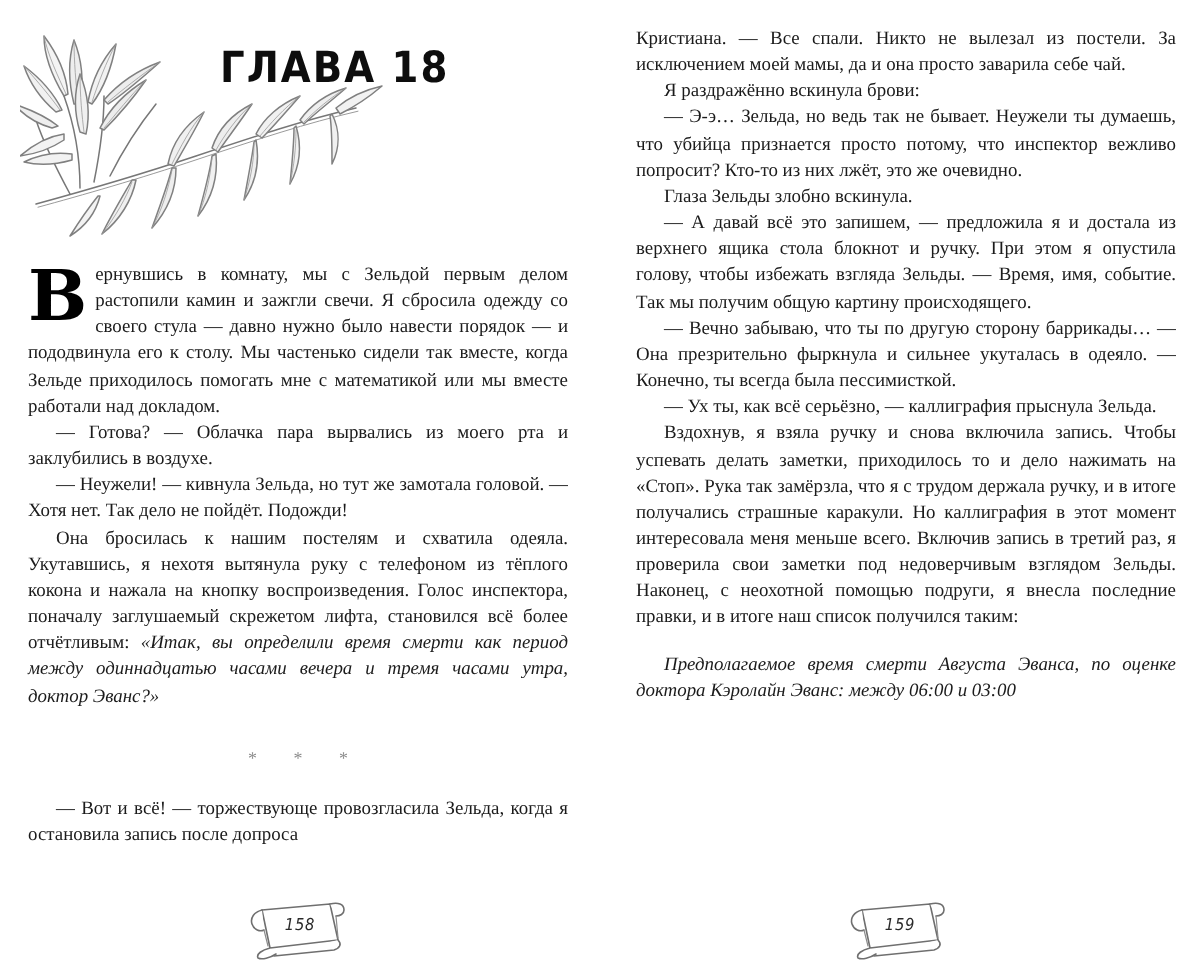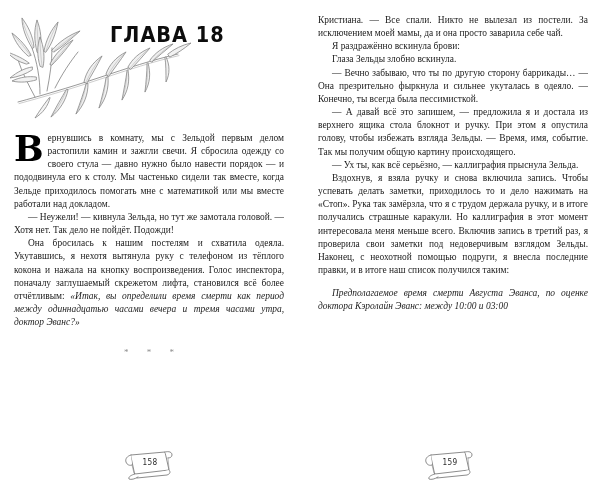--- a/index.html
+++ b/index.html
@@ -103,20 +103,21 @@
 
   
   .folio {
     position: absolute;
     bottom: 6px;
     left: 0;
     width: 100%;
     display: flex;
     justify-content: center;
     align-items: flex-start;
+    font-style: italic;
   }
   .folio-wrap {
     position: relative;
     width: 62px;
     height: 34px;
   }
   .folio-svg {
     position: absolute;
     inset: 0;
     width: 62px;
@@ -221,25 +222,27 @@
             <path d="M40 94 C 38 102, 33 109, 25 114 C 30 106, 35 99, 39 94 Z" fill="#f3f3f3"></path>
           </g>
         </g>
       </svg>
 
       <div class="chapter-title">ГЛАВА 18</div>
     </div>
 
     <div class="body-text">
       <p class="dropcap-para"><span class="dropcap">В</span><span>ернувшись в комнату, мы с Зельдой первым делом растопили камин и зажгли свечи. Я сбросила одежду со своего стула — давно нужно было навести порядок — и пододвинула его к столу. Мы частенько сидели так вместе, когда Зельде приходилось помогать мне с математикой или мы вместе работали над докладом.</span></p>
+      <p>— Готова? — Облачка пара вырвались из моего рта и заклубились в воздухе.</p>
       <p>— Неужели! — кивнула Зельда, но тут же замотала головой. — Хотя нет. Так дело не пойдёт. Подожди!</p>
       <p><span>Она бросилась к нашим постелям и схватила одеяла. Укутавшись, я нехотя вытянула руку с телефоном из тёплого кокона и нажала на кнопку воспроизведения. Голос инспектора, поначалу заглушаемый скрежетом лифта, становился всё более отчётливым: </span><span class="quote-italic">«Итак, вы определили время смерти как период между одиннадцатью часами вечера и тремя часами утра, доктор Эванс?»</span></p>
 
       <div class="divider-stars">* * *</div>
 
+      <p>— Вот и всё! — торжествующе провозгласила Зельда, когда я остановила запись после допроса</p>
     </div>
 
     <div class="folio">
       <div class="folio-wrap">
         <svg class="folio-svg" viewBox="0 0 62 34" aria-hidden="true">
           <g fill="none" stroke="#6f6f6f" stroke-width="0.8" stroke-linecap="round" stroke-linejoin="round">
             <path d="M12 9 L46 6 L50 24 L16 28 Z" fill="#ffffff"></path>
             <path d="M12 9 C 8 10, 6 13, 7 16 C 8 19, 11 20, 13 19" fill="#ffffff"></path>
             <path d="M46 6 C 50 5, 53 6, 53 9 C 53 11, 51 12, 49 12" fill="#ffffff"></path>
             <path d="M16 28 C 12 29, 9 31, 10 33 C 12 34, 16 33, 19 31" fill="#ffffff"></path>
@@ -252,29 +255,30 @@
       </div>
     </div>
   </div>
 
   <div class="page page-right">
     <div class="spacer-sm"></div>
 
     <div class="body-text">
       <p class="no-indent">Кристиана. — Все спали. Никто не вылезал из постели. За исключением моей мамы, да и она просто заварила себе чай.</p>
       <p>Я раздражённо вскинула брови:</p>
+      <p>— Э-э… Зельда, но ведь так не бывает. Неужели ты думаешь, что убийца признается просто потому, что инспектор вежливо попросит? Кто-то из них лжёт, это же очевидно.</p>
       <p>Глаза Зельды злобно вскинула.</p>
+      <p>— А давай всё это запишем, — предложила я и достала из верхнего ящика стола блокнот и ручку. При этом я опустила голову, чтобы избежать взгляда Зельды. — Время, имя, событие. Так мы получим общую картину происходящего.</p>
       <p>— Вечно забываю, что ты по другую сторону баррикады… — Она презрительно фыркнула и сильнее укуталась в одеяло. — Конечно, ты всегда была пессимисткой.</p>
-      <p>— А давай всё это запишем, — предложила я и достала из верхнего ящика стола блокнот и ручку. При этом я опустила голову, чтобы избежать взгляда Зельды. — Время, имя, событие. Так мы получим общую картину происходящего.</p>
       <p>— Ух ты, как всё серьёзно, — каллиграфия прыснула Зельда.</p>
       <p>Вздохнув, я взяла ручку и снова включила запись. Чтобы успевать делать заметки, приходилось то и дело нажимать на «Стоп». Рука так замёрзла, что я с трудом держала ручку, и в итоге получались страшные каракули. Но каллиграфия в этот момент интересовала меня меньше всего. Включив запись в третий раз, я проверила свои заметки под недоверчивым взглядом Зельды. Наконец, с неохотной помощью подруги, я внесла последние правки, и в итоге наш список получился таким:</p>
 
       <div class="spacer-sm"></div>
 
-      <p class="quote-italic">Предполагаемое время смерти Августа Эванса, по оценке доктора Кэролайн Эванс: между 10:00 и 03:00</p>
+      <p class="quote-italic">Предполагаемое время смерти Августа Эванса, по оценке доктора Кэролайн Эванс: между 06:00 и 03:00</p>
     </div>
 
     <div class="folio">
       <div class="folio-wrap">
         <svg class="folio-svg" viewBox="0 0 62 34" aria-hidden="true">
           <g fill="none" stroke="#6f6f6f" stroke-width="0.8" stroke-linecap="round" stroke-linejoin="round">
             <path d="M12 9 L46 6 L50 24 L16 28 Z" fill="#ffffff"></path>
             <path d="M12 9 C 8 10, 6 13, 7 16 C 8 19, 11 20, 13 19" fill="#ffffff"></path>
             <path d="M46 6 C 50 5, 53 6, 53 9 C 53 11, 51 12, 49 12" fill="#ffffff"></path>
             <path d="M16 28 C 12 29, 9 31, 10 33 C 12 34, 16 33, 19 31" fill="#ffffff"></path>

